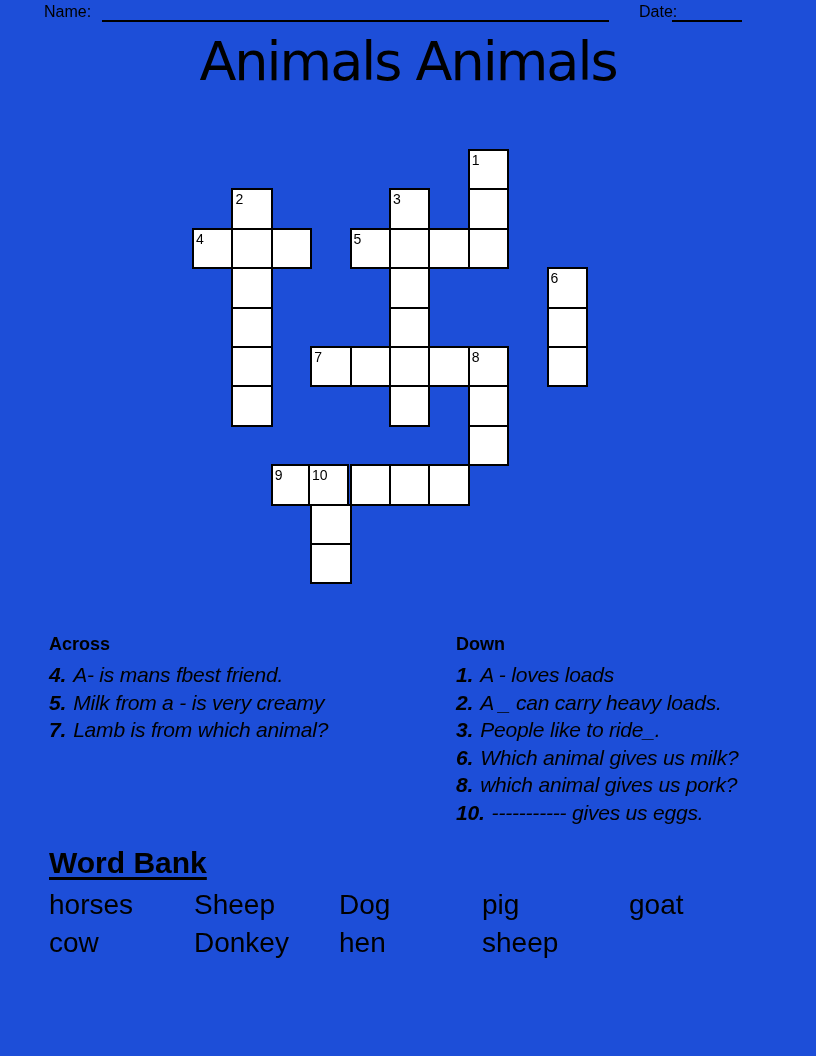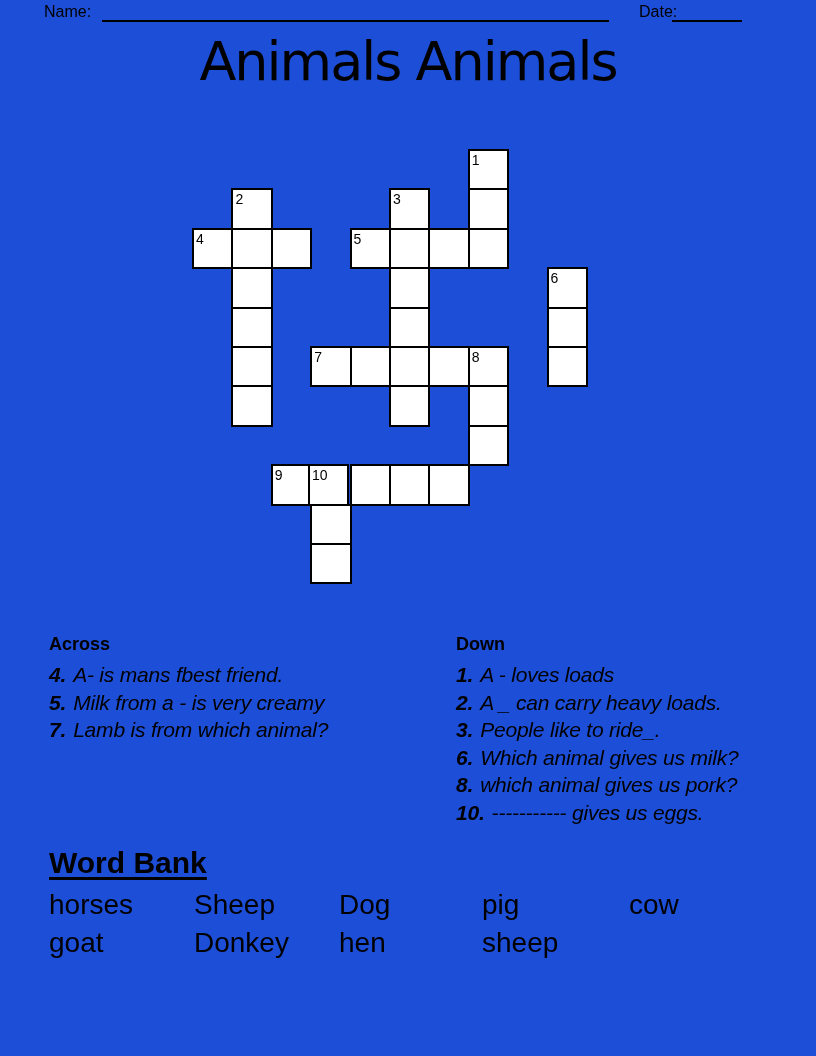--- a/index.html
+++ b/index.html
@@ -142,21 +142,21 @@
       </div>
   </div>
 
   <div class="wordbank">
     <div class="wb-heading">Word Bank</div>
     <div class="wb-grid" id="wb-grid">
         <div class="wb-word">horses</div>
         <div class="wb-word">Sheep</div>
         <div class="wb-word">Dog</div>
         <div class="wb-word">pig</div>
+        <div class="wb-word">goat</div>
         <div class="wb-word">cow</div>
-        <div class="wb-word">goat</div>
         <div class="wb-word">Donkey</div>
         <div class="wb-word">hen</div>
         <div class="wb-word">sheep</div>
       </div>
   </div>
 
 </div>
 
 </body></html>

